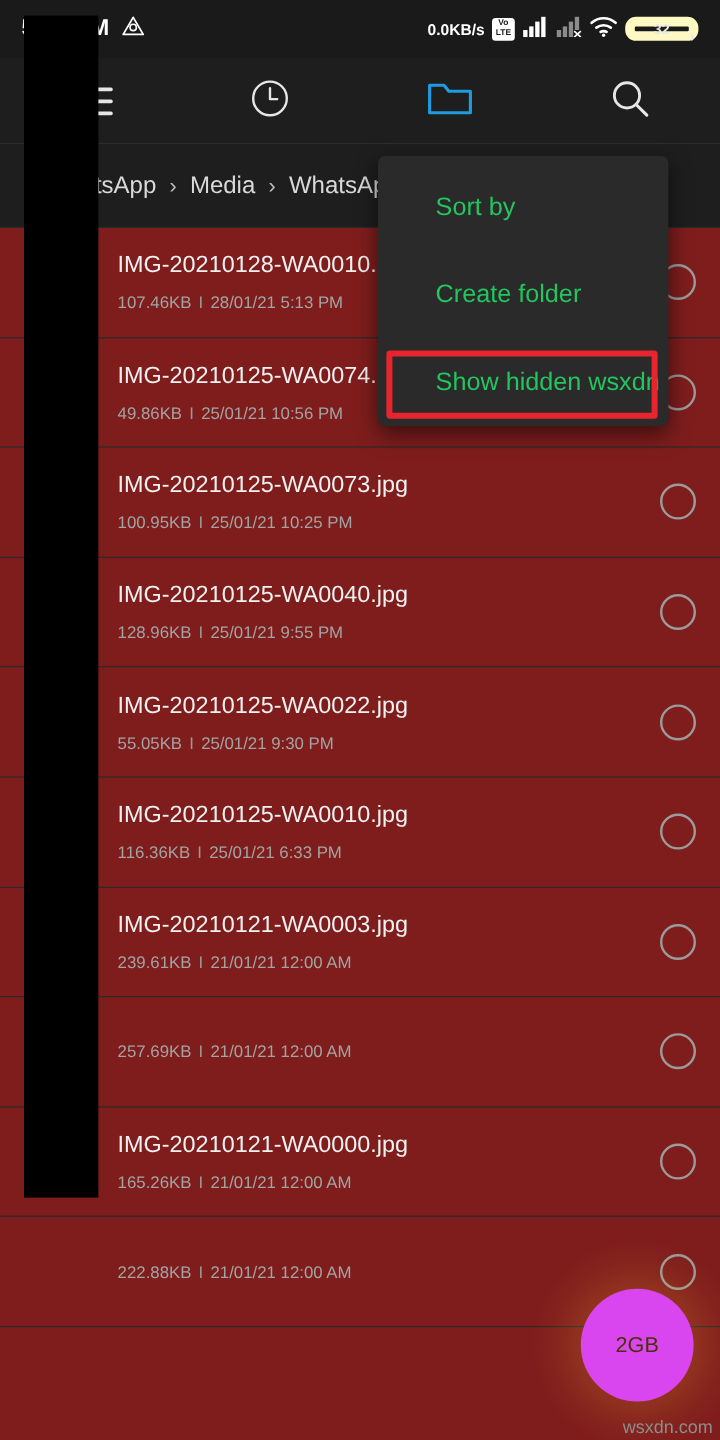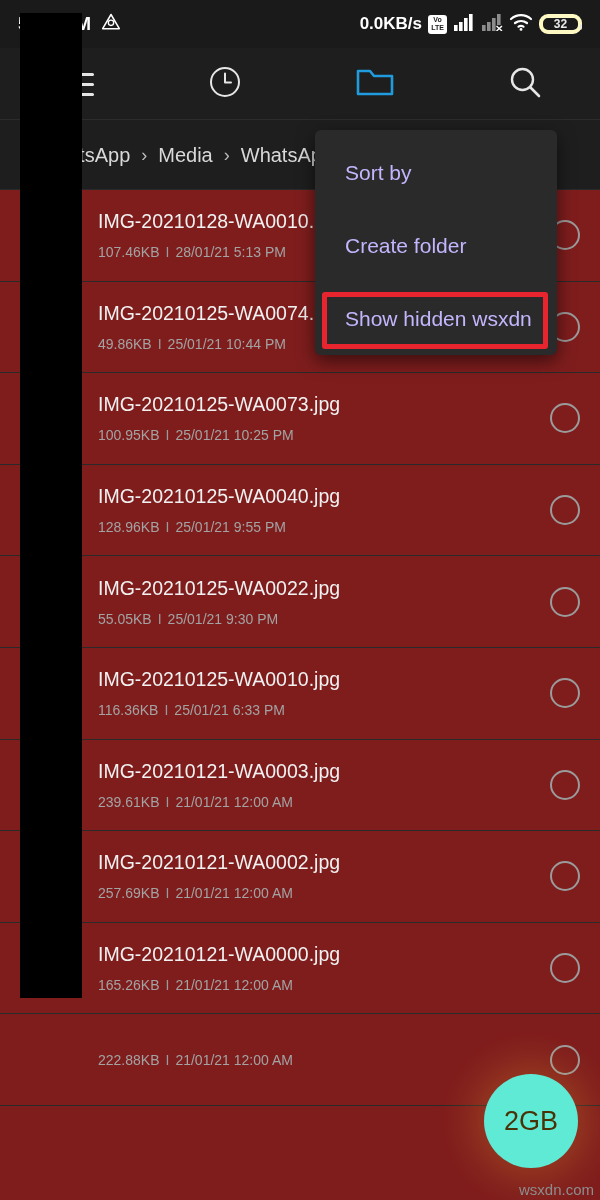--- a/index.html
+++ b/index.html
@@ -21,29 +21,29 @@
     position: absolute; top: 0; left: 0;
     width: 600px; height: 48px;
     background: #1a1a1a;
     display: flex; align-items: center;
     padding: 0 18px;
     color: #ffffff;
   }
   .sb-left { display: flex; align-items: center; gap: 10px; }
   .sb-time { font-size: 19px; font-weight: bold; letter-spacing: .2px; }
   .sb-right { margin-left: auto; display: flex; align-items: center; gap: 6px; }
-  .sb-speed { font-size: 17px; font-weight: bold; }
+  .sb-speed { font-size: 13px; font-weight: bold; }
   .volte {
     width: 19px; height: 19px; background: #fff; color: #1a1a1a;
     border-radius: 3px; font-size: 7px; font-weight: bold;
     display: flex; flex-direction: column; align-items: center; justify-content: center;
     line-height: 8px;
   }
   .battery {
-    width: 43px; height: 20px; border: 4px solid #fef9c3; border-radius: 9px;
+    width: 61px; height: 20px; border: 8px solid #fef9c3; border-radius: 9px;
     font-size: 12px; font-weight: bold; color: #e8e8e8;
     display: flex; align-items: center; justify-content: center;
     position: relative;
   }
   .battery::after {
     content: ""; position: absolute; right: -4px; top: 6px;
     width: 2px; height: 6px; background: #e8e8e8; border-radius: 0 2px 2px 0;
   }
 
   
@@ -117,41 +117,41 @@
     position: absolute; left: 315px; top: 130px;
     width: 242px; height: 225px;
     background: #2a2a2a;
     border-radius: 6px;
     box-shadow: 0 6px 18px rgba(0,0,0,.55);
     z-index: 20;
     padding-top: 6px;
   }
   .menu-item {
     height: 73px; display: flex; align-items: center;
-    padding-left: 30px;
-    color: #c4b5fd; font-size: 21px;
+    padding-left: 48px;
+    color: #22c55e; font-size: 21px;
     white-space: nowrap;
   }
   .menu-highlight {
     position: absolute; left: 322px; top: 292px;
     width: 226px; height: 57px;
     border: 5px solid #e8252f;
     border-radius: 3px;
     z-index: 25;
     pointer-events: none;
   }
 
   
   .fab {
     position: absolute; right: 22px; bottom: 32px;
     width: 94px; height: 94px;
     border-radius: 50%;
-    background: #5eead4;
+    background: #d946ef;
     display: flex; align-items: center; justify-content: center;
-    color: #4a3208; font-size: 27px;
+    color: #4a3208; font-size: 18px;
     box-shadow: 0 0 38px 12px rgba(251,178,49,.22);
     z-index: 15;
   }
   .watermark {
     position: absolute; right: 6px; bottom: 2px;
     color: #8d8d8d; font-size: 15px;
     z-index: 16;
   }
 </style>
 </head>
@@ -253,21 +253,21 @@
       <div class="row">
         <div class="row-texts">
           <div class="fname">IMG-20210128-WA0010.</div>
           <div class="fmeta"><span>107.46KB</span><span class="sep">I</span><span>28/01/21 5:13 PM</span></div>
         </div>
         <div class="radio"></div>
       </div>
       <div class="row">
         <div class="row-texts">
           <div class="fname">IMG-20210125-WA0074.</div>
-          <div class="fmeta"><span>49.86KB</span><span class="sep">I</span><span>25/01/21 10:44 PM</span></div>
+          <div class="fmeta"><span>49.86KB</span><span class="sep">I</span><span>25/01/21 10:56 PM</span></div>
         </div>
         <div class="radio"></div>
       </div>
       <div class="row">
         <div class="row-texts">
           <div class="fname">IMG-20210125-WA0073.jpg</div>
           <div class="fmeta"><span>100.95KB</span><span class="sep">I</span><span>25/01/21 10:25 PM</span></div>
         </div>
         <div class="radio"></div>
       </div>
@@ -294,21 +294,20 @@
       </div>
       <div class="row">
         <div class="row-texts">
           <div class="fname">IMG-20210121-WA0003.jpg</div>
           <div class="fmeta"><span>239.61KB</span><span class="sep">I</span><span>21/01/21 12:00 AM</span></div>
         </div>
         <div class="radio"></div>
       </div>
       <div class="row">
         <div class="row-texts">
-          <div class="fname">IMG-20210121-WA0002.jpg</div>
           <div class="fmeta"><span>257.69KB</span><span class="sep">I</span><span>21/01/21 12:00 AM</span></div>
         </div>
         <div class="radio"></div>
       </div>
       <div class="row">
         <div class="row-texts">
           <div class="fname">IMG-20210121-WA0000.jpg</div>
           <div class="fmeta"><span>165.26KB</span><span class="sep">I</span><span>21/01/21 12:00 AM</span></div>
         </div>
         <div class="radio"></div>

